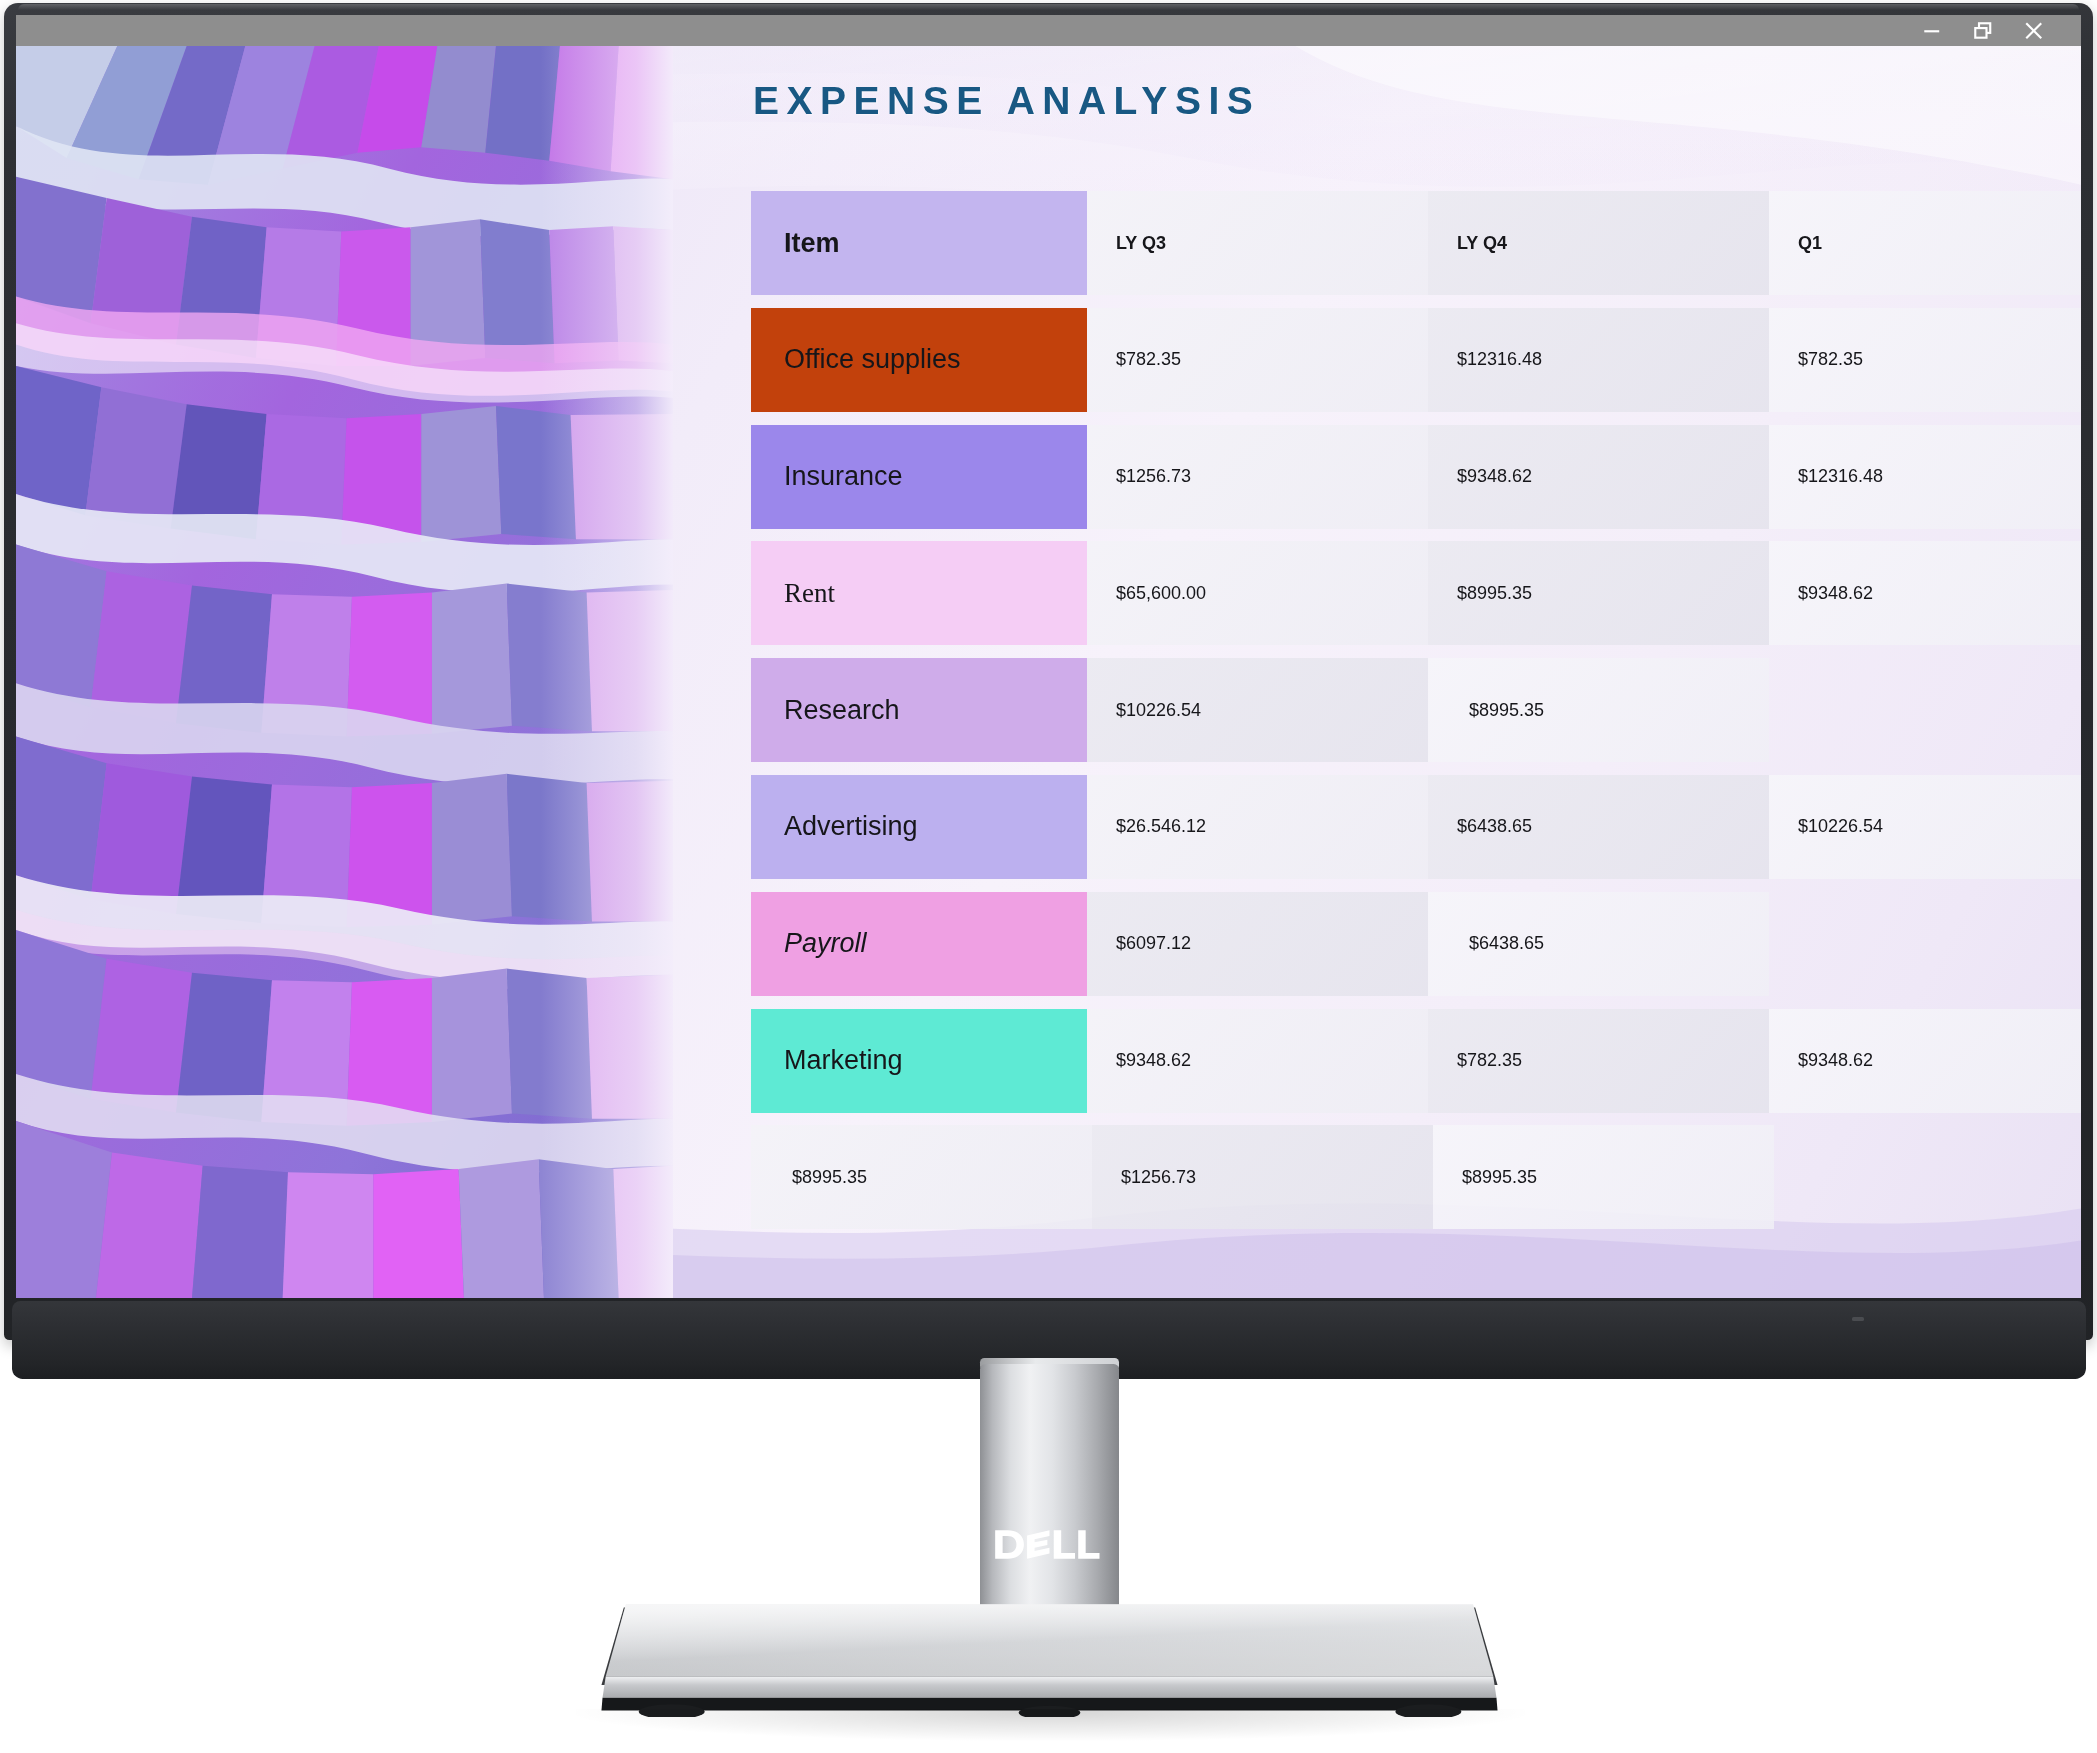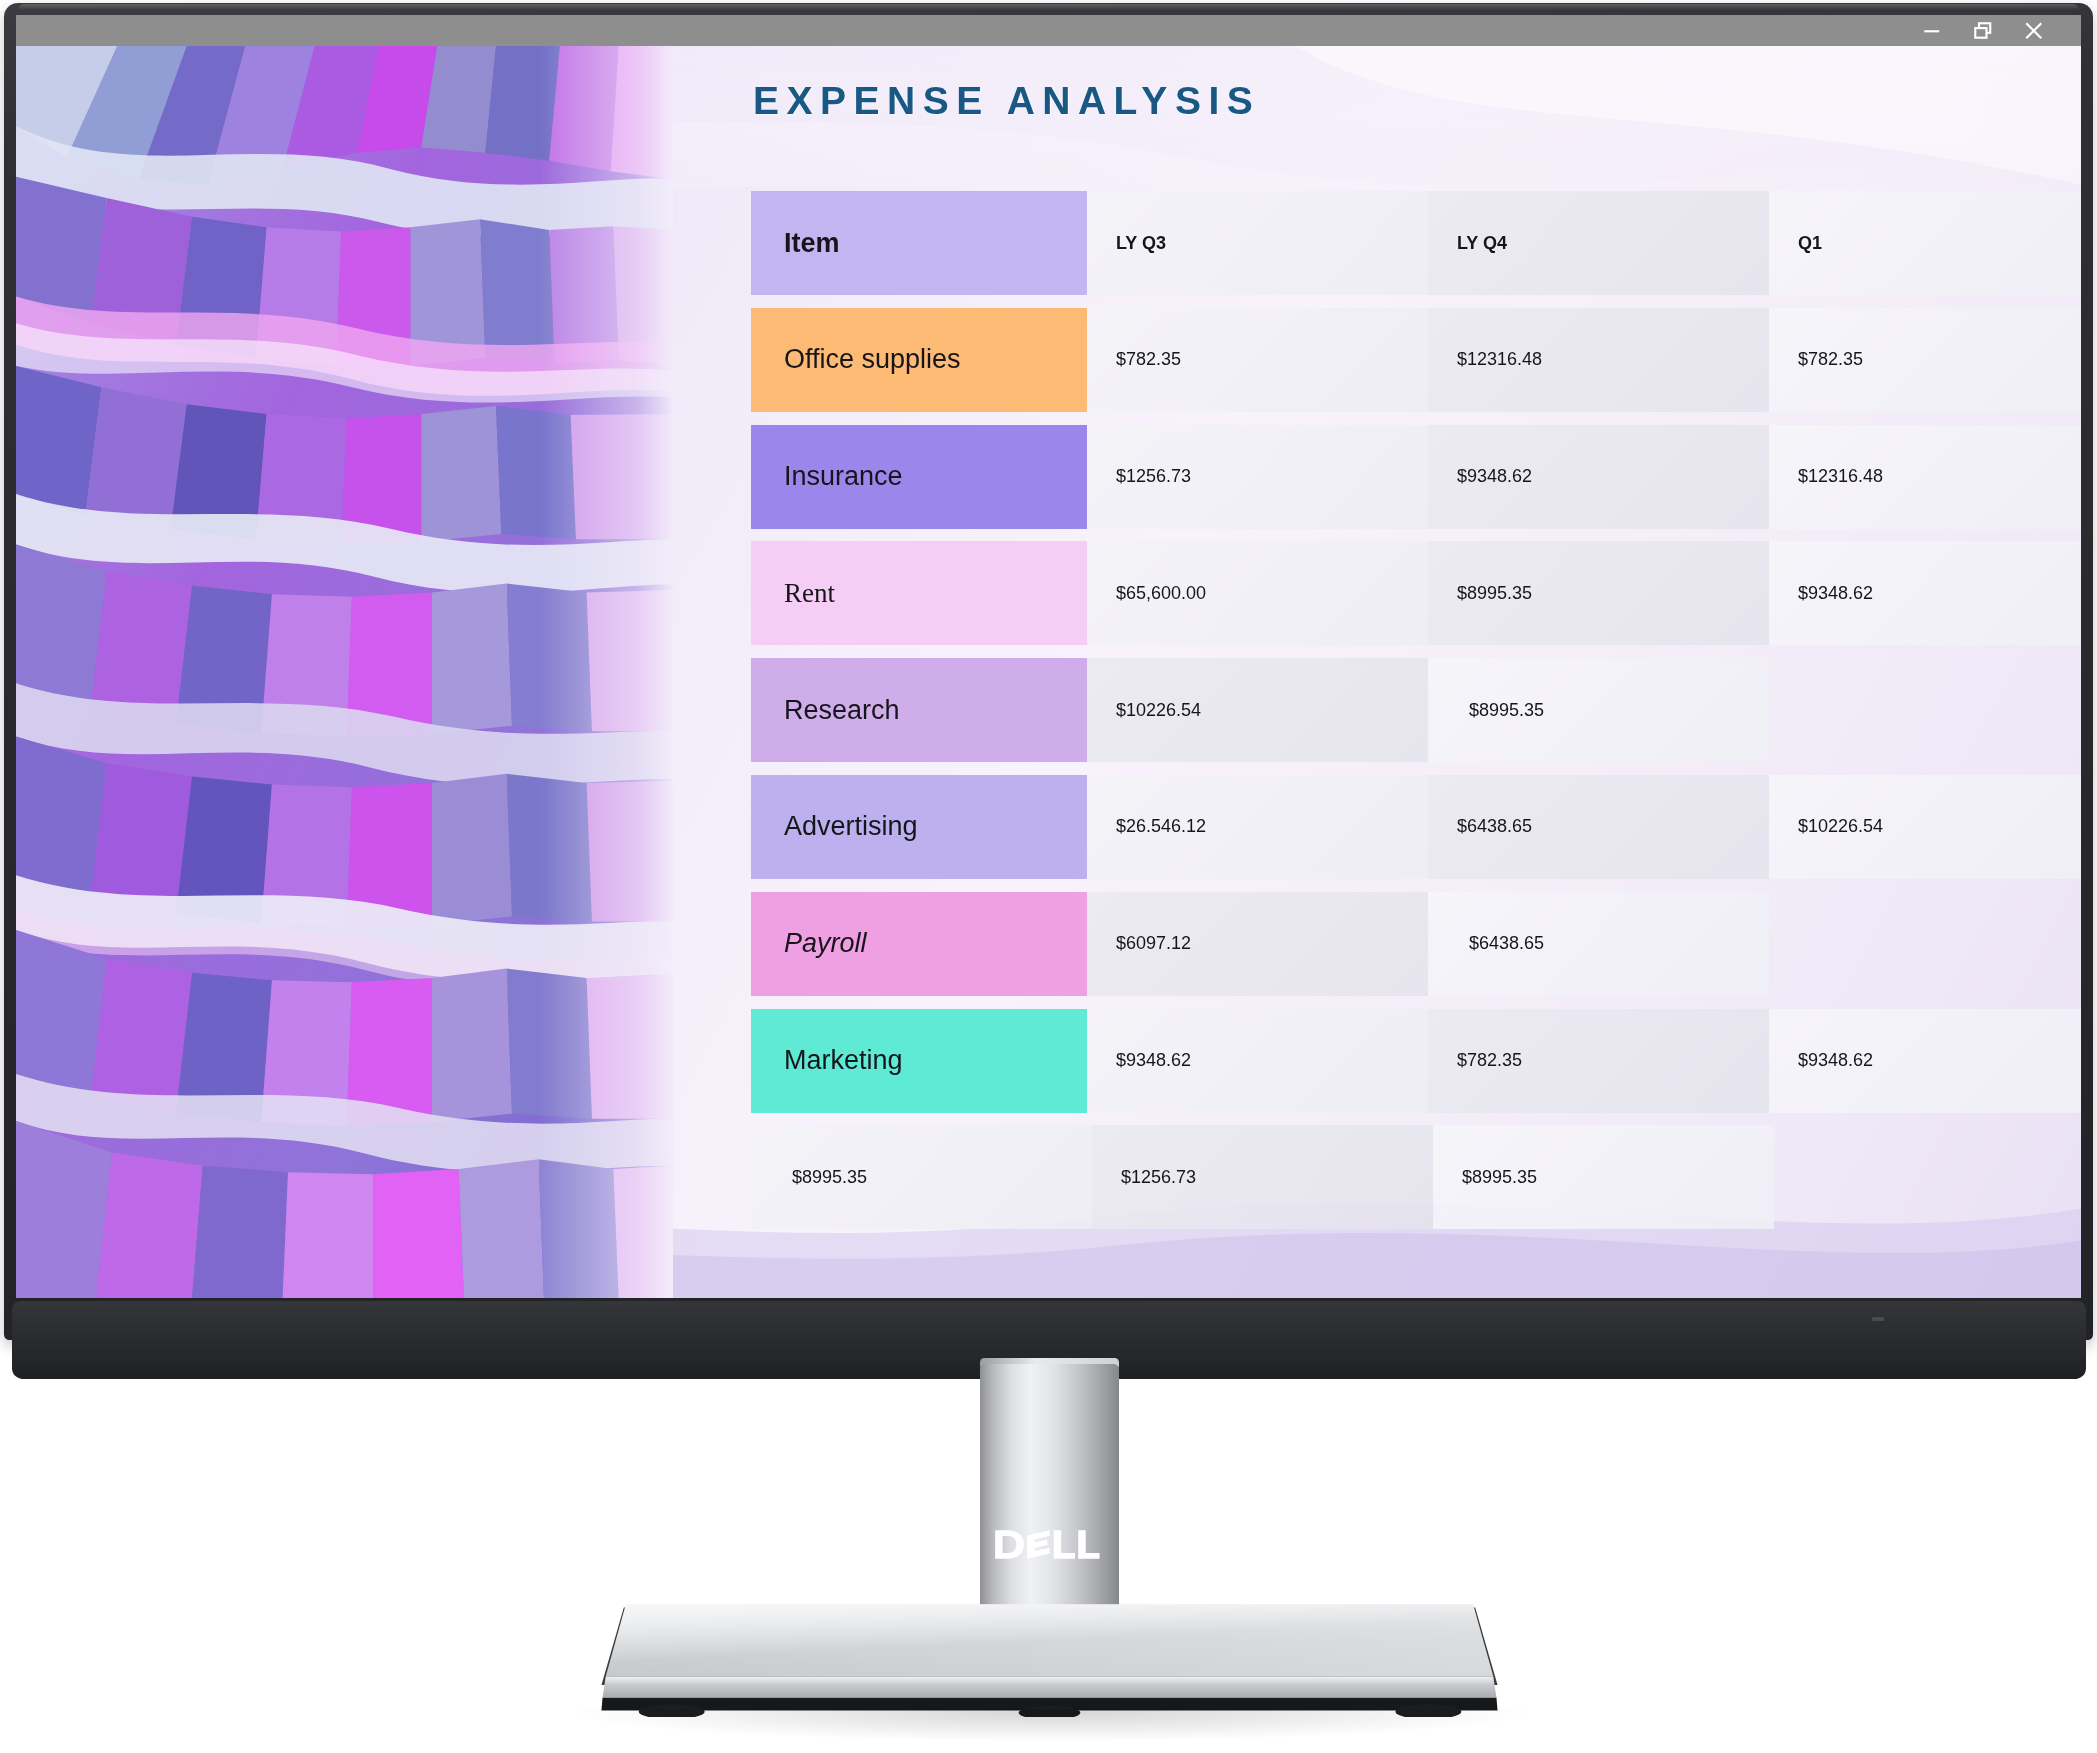--- a/index.html
+++ b/index.html
@@ -12,21 +12,21 @@
     height: 1753px;
     position: relative;
     overflow: hidden;
     font-family: "Liberation Sans", sans-serif;
   }
 
   
   #monitor-assembly {
     position: absolute;
     left: 0; top: 0;
-    width: 1906px; height: 1753px; padding-left: 20px;
+    width: 1906px; height: 1753px;
   }
 
   
   #monitor-bezel {
     position: absolute;
     left: 4.3px;
     top: 3.2px;
     width: 2089px;
     height: 1337px;
     background: linear-gradient(178deg, #3a3c41 0%, #2e3034 10%, #27292d 55%, #212326 100%);
@@ -411,21 +411,21 @@
     <div id="expense-table">
 
       <div class="trow head">
         <div class="cell-item">Item</div>
         <div class="cell-val col-a">LY Q3</div>
         <div class="cell-val col-b">LY Q4</div>
         <div class="cell-val col-c">Q1</div>
       </div>
 
       <div class="trow">
-        <div class="cell-item" style="background: #fdba74;">Office supplies</div>
+        <div class="cell-item" style="background: #c2410c;">Office supplies</div>
         <div class="cell-val col-a">$782.35</div>
         <div class="cell-val col-b">$12316.48</div>
         <div class="cell-val col-c">$782.35</div>
       </div>
 
       <div class="trow">
         <div class="cell-item" style="background: rgb(155, 135, 235);">Insurance</div>
         <div class="cell-val col-a">$1256.73</div>
         <div class="cell-val col-b">$9348.62</div>
         <div class="cell-val col-c">$12316.48</div>

